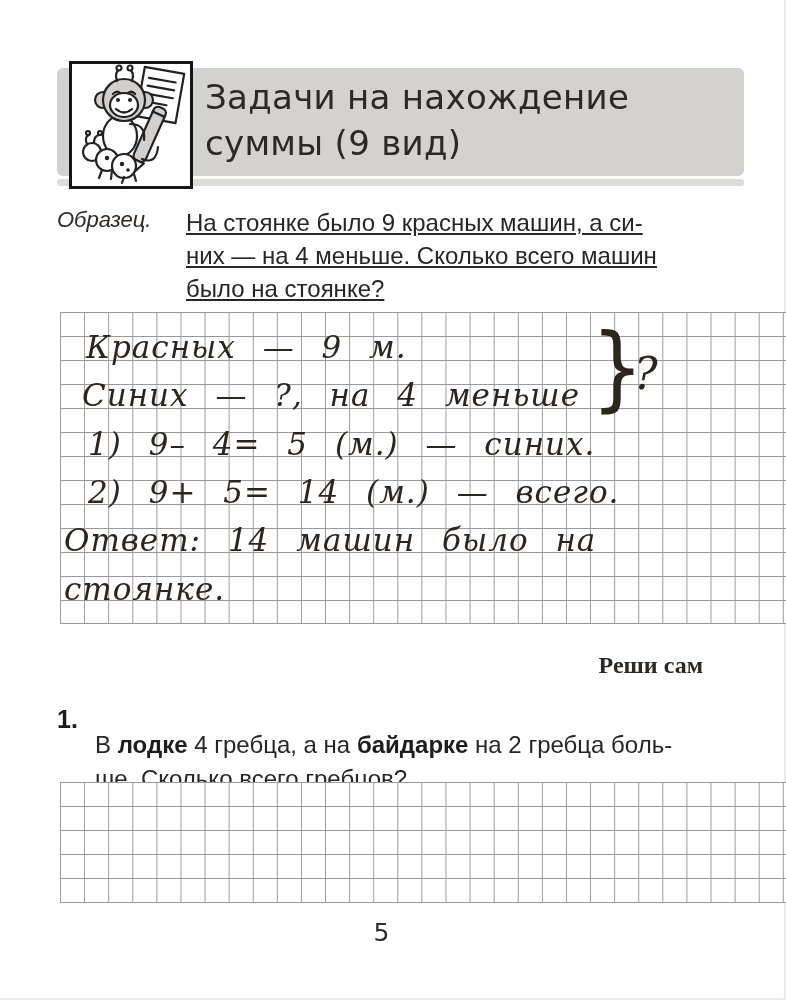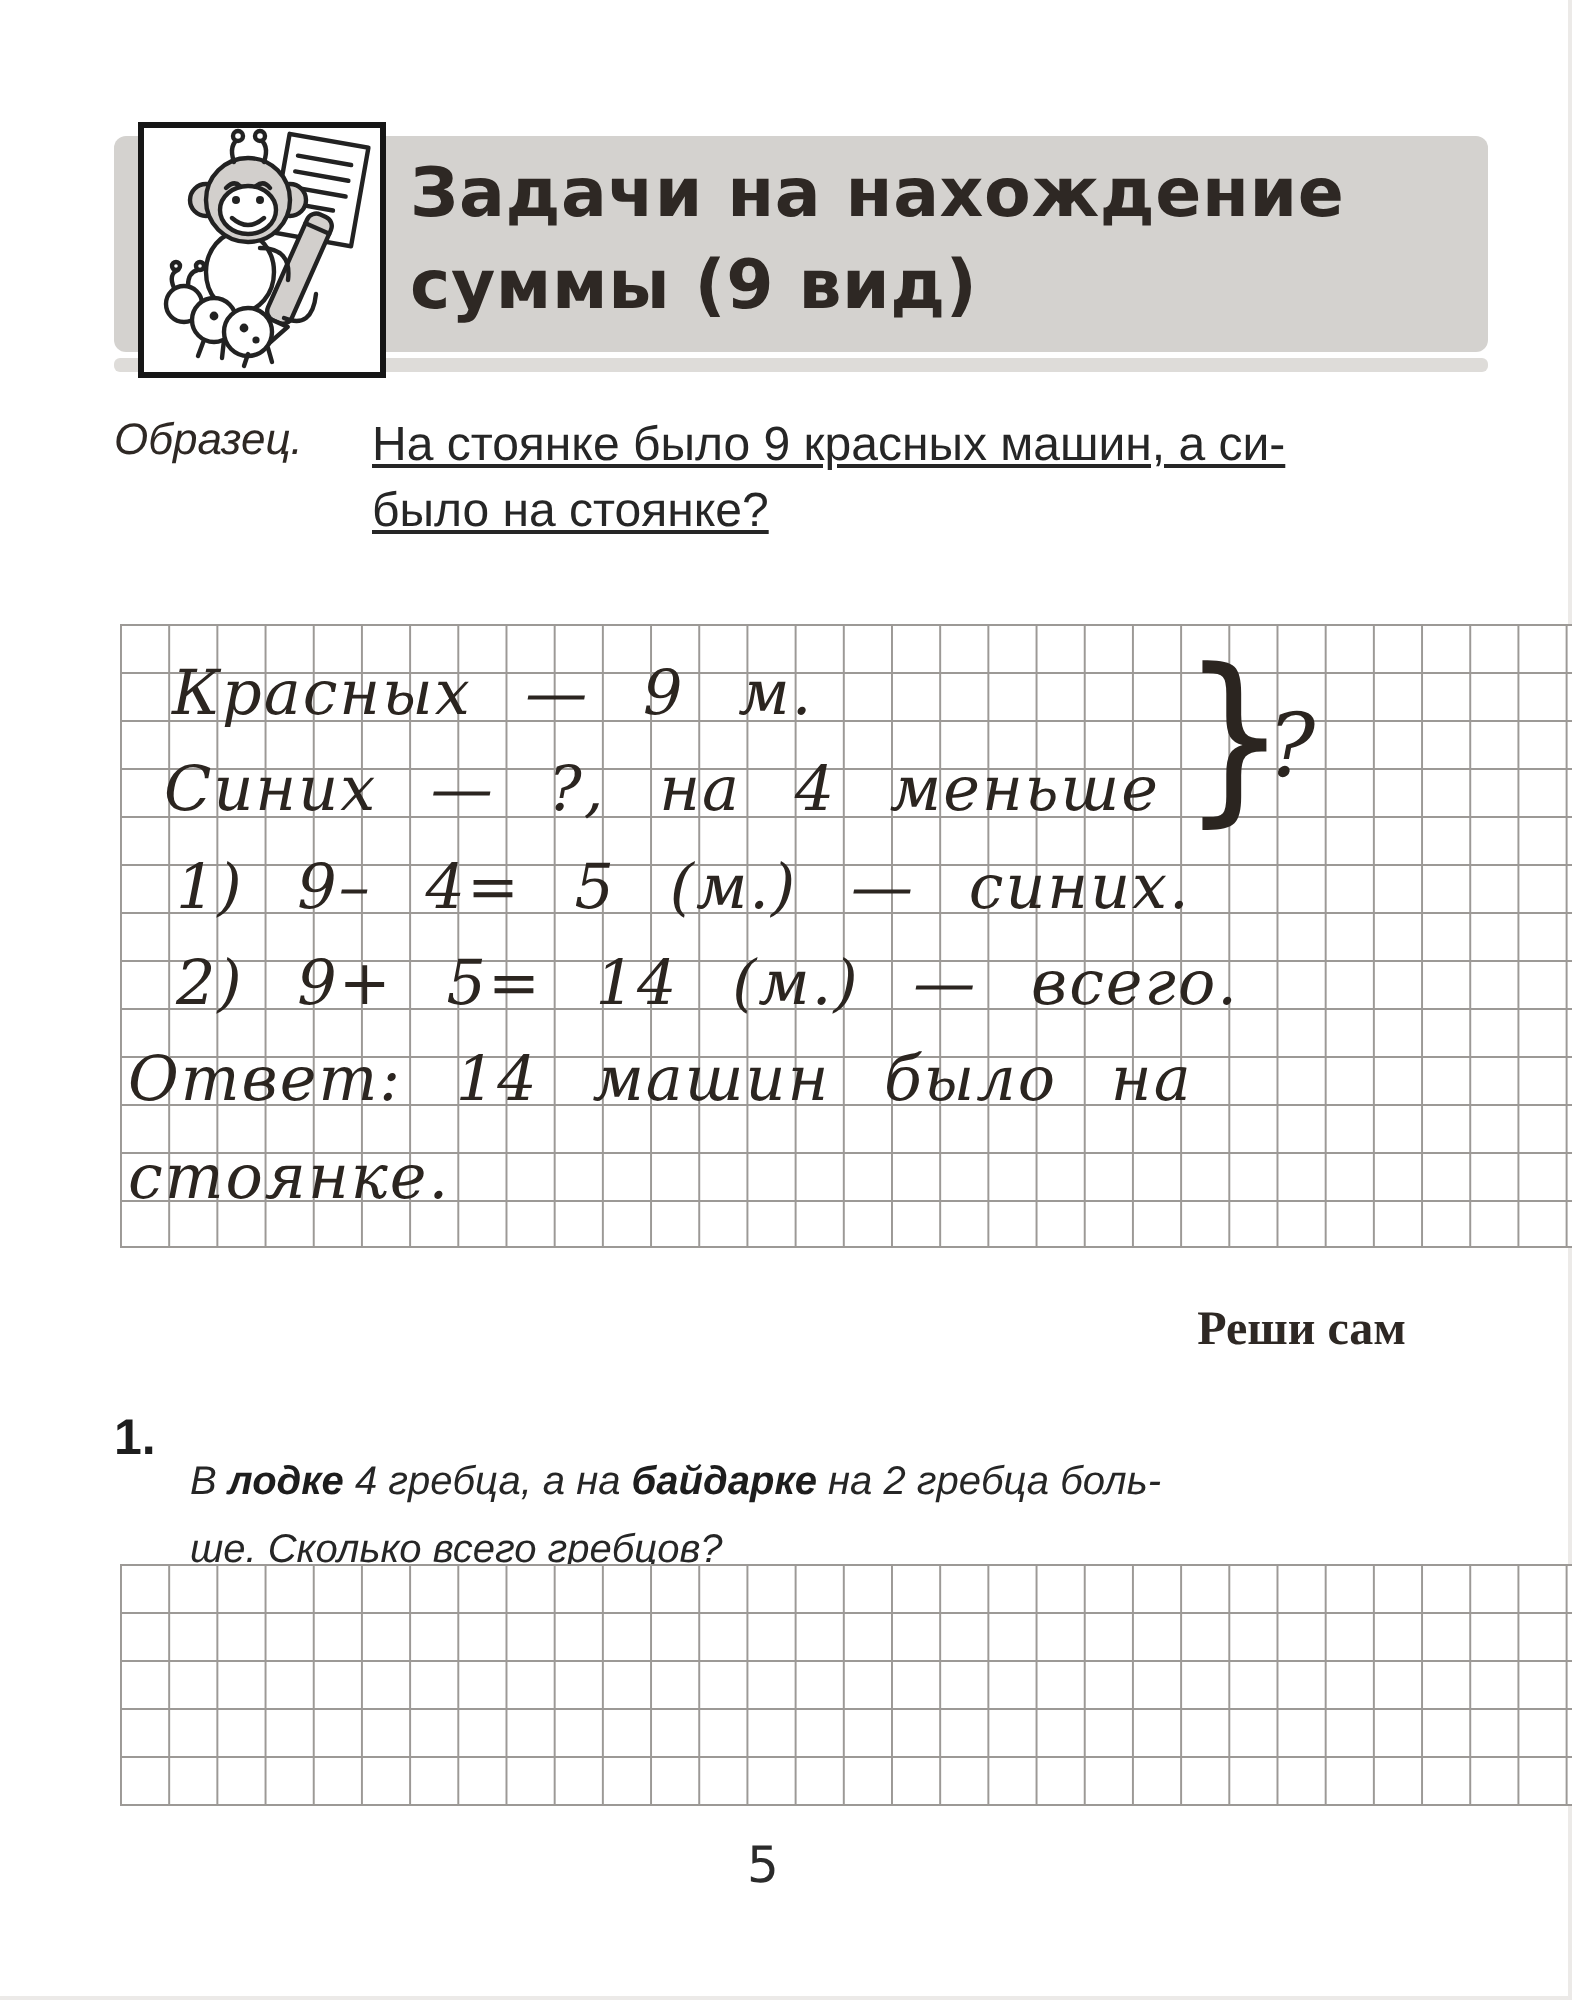--- a/index.html
+++ b/index.html
@@ -7,21 +7,21 @@
     position:relative;width:786px;height:1000px;background:#ffffff;overflow:hidden;
     font-family:"Liberation Sans", sans-serif;color:#262626;
     box-shadow:inset -2px -2px 0 #eceae8;
   }
   
   .banner{position:absolute;left:57px;top:68px;width:687px;height:108px;background:#d4d2cf;border-radius:6px;}
   .banner-strip{position:absolute;left:57px;top:179px;width:687px;height:7px;background:#dedcd9;border-radius:3px;}
   .illo-box{position:absolute;left:69px;top:61px;width:124px;height:128px;background:#ffffff;border:3px solid #161616;box-sizing:border-box;z-index:2;}
   .illo-box svg{width:100%;height:100%;display:block;}
   .title{position:absolute;left:205px;top:74px;z-index:3;
-    font-family:"DejaVu Sans", sans-serif;font-weight:bold;font-size:34px;line-height:46px;
+    font-family:"DejaVu Sans", sans-serif;font-weight:normal;font-size:34px;line-height:46px;
     color:#2e2824;letter-spacing:0.3px;}
   
   .example-label{position:absolute;left:57px;top:207px;font-size:22px;font-style:italic;color:#2e2824;}
   .example-text{position:absolute;left:186px;top:206px;font-size:24px;line-height:33px;color:#262626;text-decoration:underline;}
   
   .grid{
     position:absolute;left:60px;width:760px;background-color:#fff;
     background-image:
       linear-gradient(to right,#9c9996 1px,transparent 1px),
       linear-gradient(to bottom,#9c9996 1px,transparent 1px);
@@ -45,21 +45,21 @@
   .hw5{left:4px;top:205px;}
   .hw6{left:4px;top:254px;}
   .brace{position:absolute;left:528px;top:14px;font-family:"DejaVu Sans", sans-serif;
     font-size:92px;line-height:86px;color:#2b2520;transform:scaleX(0.9);}
   .brace-q{position:absolute;left:574px;top:36px;font-family:"DejaVu Serif", serif;font-style:italic;
     font-size:44px;color:#2b2520;}
   
   .section-heading{position:absolute;left:60px;top:652px;width:643px;text-align:right;
     font-family:Liberation Serif, serif;font-weight:bold;font-size:24px;color:#2e2824;}
   .task-num{position:absolute;left:57px;top:705px;font-size:25px;font-weight:bold;color:#1d1d1d;}
-  .task-text{position:absolute;left:95px;top:704px;width:632px;font-size:20px;line-height:34px;color:#262626;font-style:italic;}
+  .task-text{position:absolute;left:95px;top:704px;width:632px;font-size:24px;line-height:34px;color:#262626;}
   .task-text b{font-weight:bold;color:#1d1d1d;}
   
   .page-number{position:absolute;left:60px;top:918px;width:643px;text-align:center;
     font-family:"DejaVu Sans", sans-serif;font-size:25px;color:#2b2b2b;}
 </style>
 </head>
 <body>
 
 <div class="page">
 
@@ -124,20 +124,21 @@
   </div>
 
   <div class="title">
     <div>Задачи на нахождение</div>
     <div>суммы (9 вид)</div>
   </div>
 
   <span class="example-label">Образец.</span>
   <div class="example-text">
     <div>На стоянке было 9 красных машин, а си-</div>
+    <div>них — на 4 меньше. Сколько всего машин</div>
     <div>было на стоянке?</div>
   </div>
 
   <div class="grid grid1">
     <div class="hw hw1">Красных — 9 м.</div>
     <div class="hw hw2">Синих — ?, на 4 меньше</div>
     <div class="brace">}</div>
     <div class="brace-q">?</div>
     <div class="hw hw3">1) 9– 4= 5 (м.) — синих.</div>
     <div class="hw hw4">2) 9+ 5= 14 (м.) — всего.</div>

